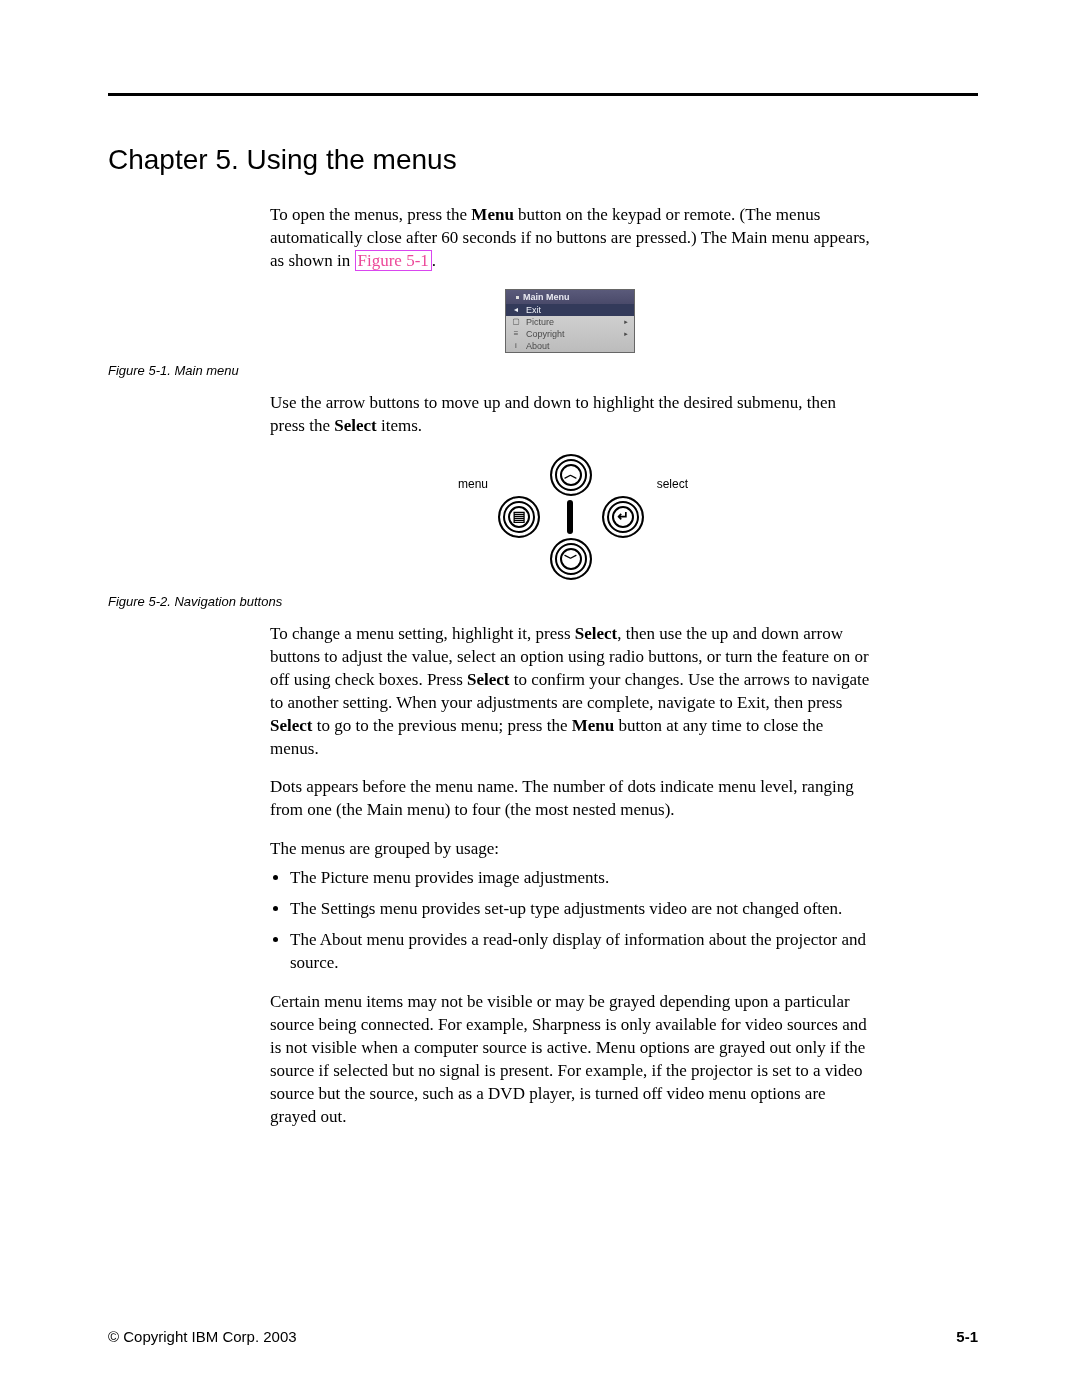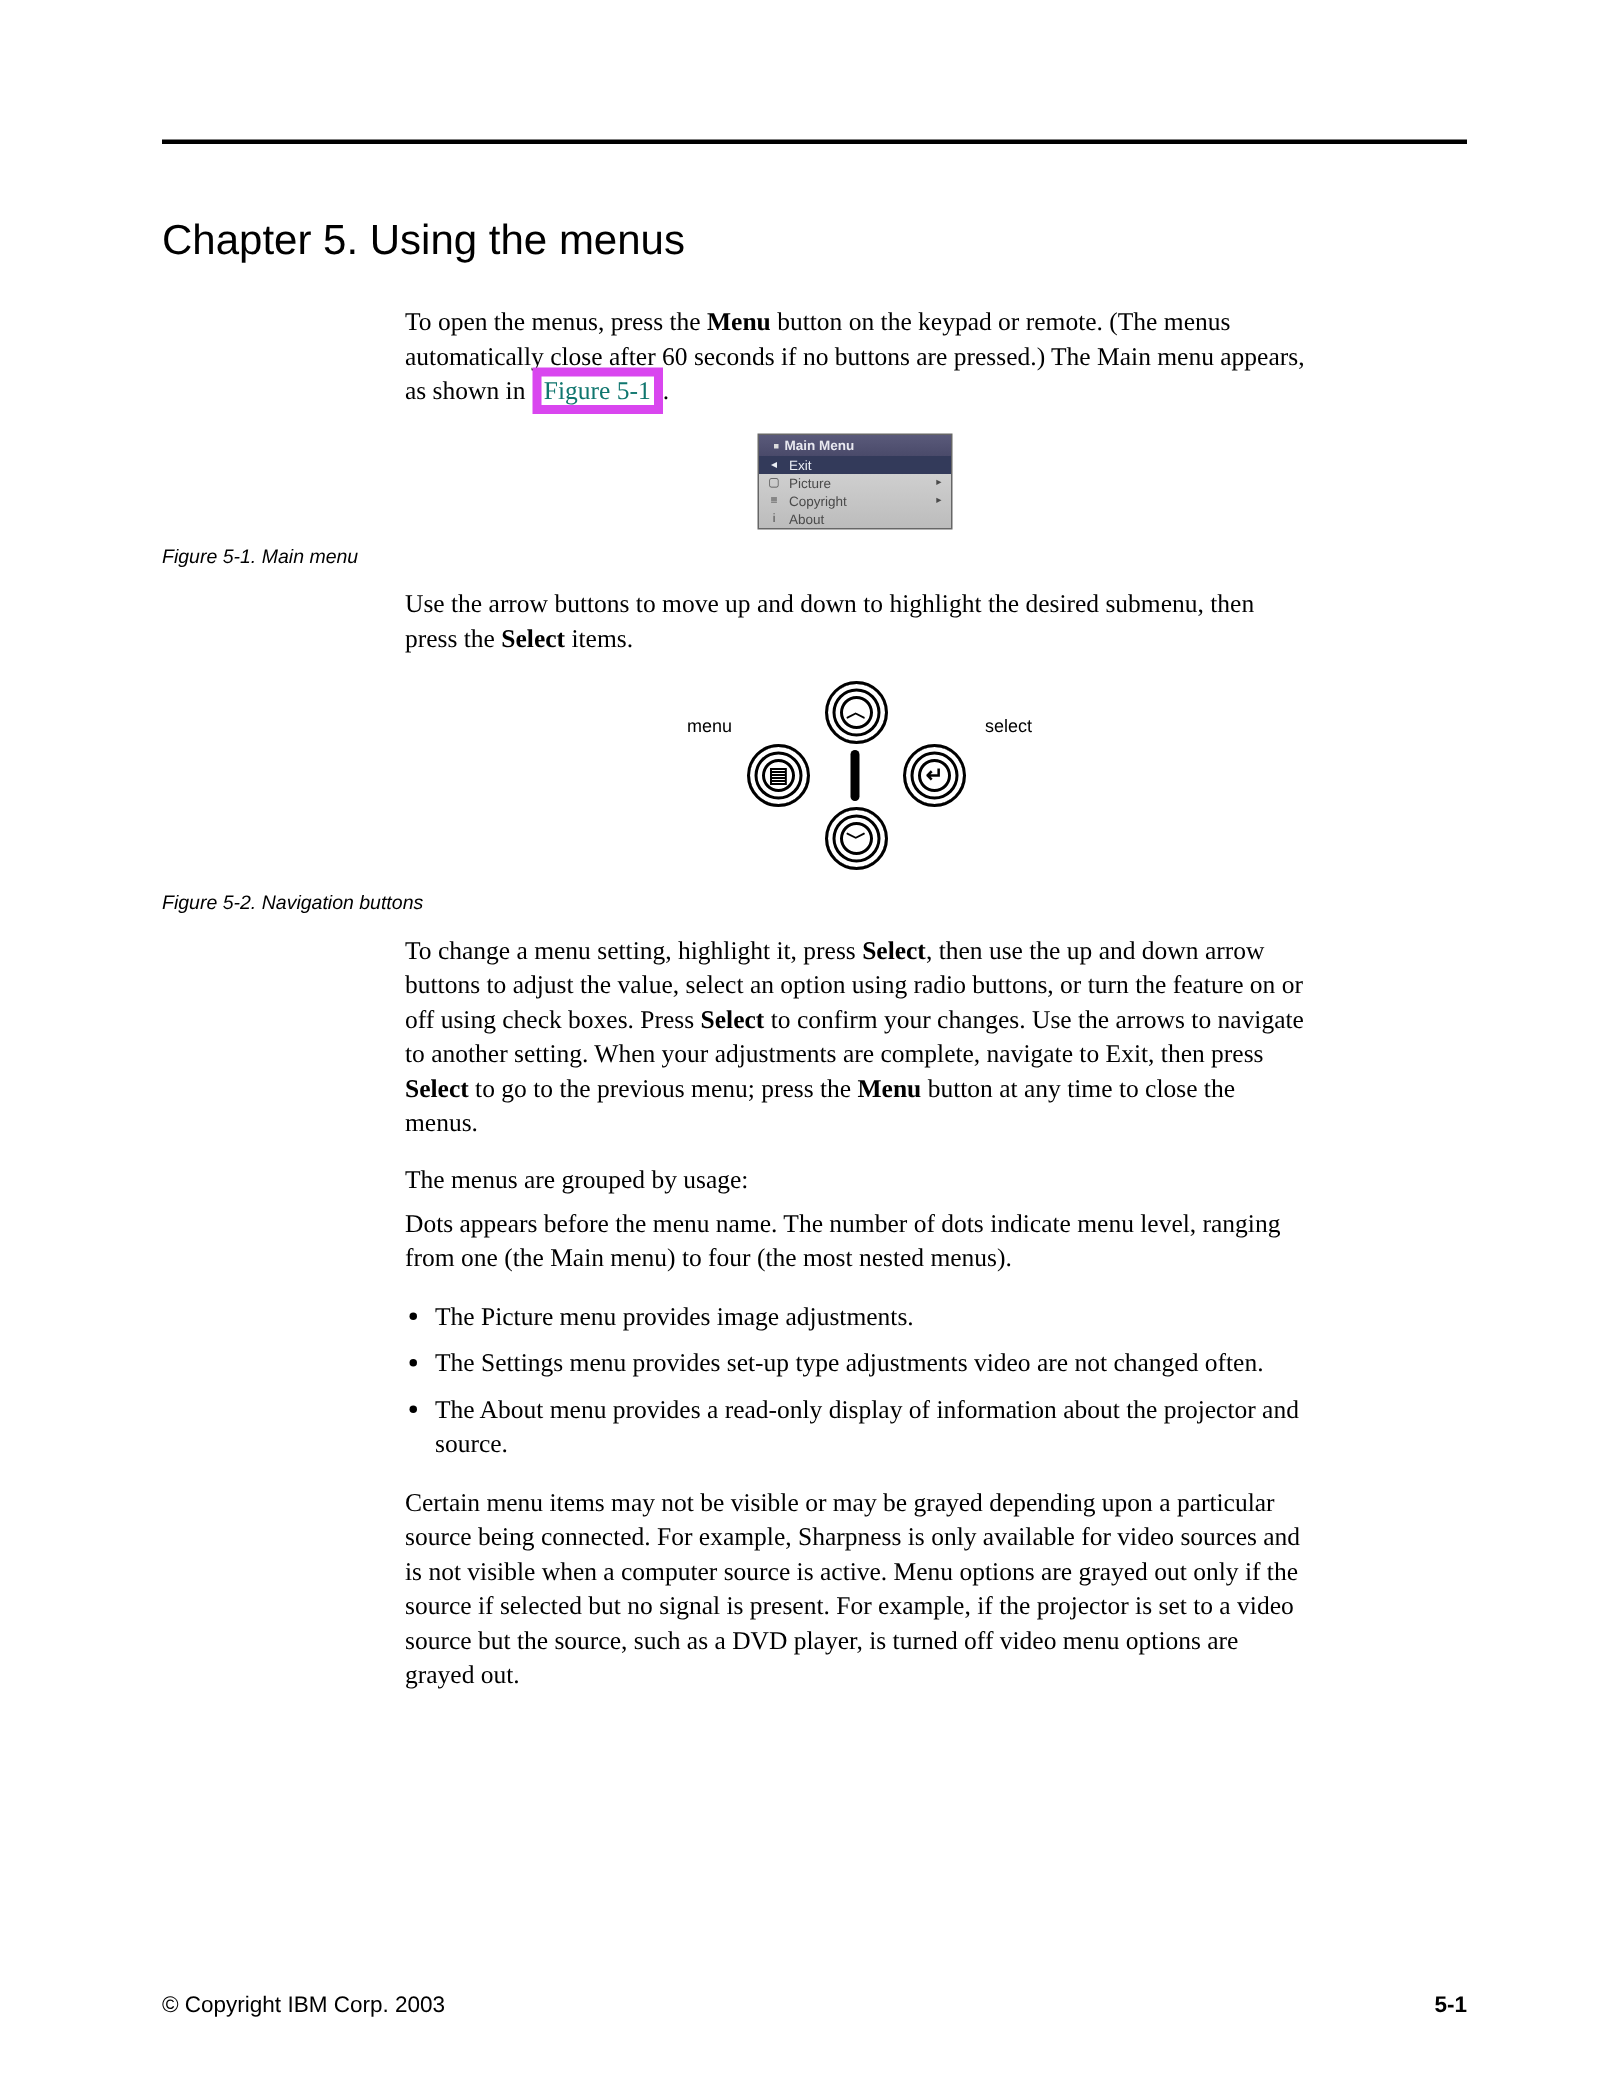--- a/index.html
+++ b/index.html
@@ -35,23 +35,23 @@
     line-height: 1.35;
   }
   p { margin: 0 0 16px 0; }
   .caption {
     font-family: Arial, Helvetica, sans-serif;
     font-size: 13px;
     font-style: italic;
     margin: 10px 0 14px 0;
   }
   .link-box {
-    border: 6px solid #d946ef;
+    border: 1px solid #d946ef;
     padding: 0 2px;
-    color: #0f766e;
+    color: #ec4899;
   }
   ul.bullets { margin: 0 0 16px 0; padding-left: 20px; }
   ul.bullets li { margin-bottom: 8px; }
 
   
   .fig1-wrap {
     width: 128px;
     margin: 8px auto 8px auto;
     font-family: Arial, Helvetica, sans-serif;
     font-size: 9px;
@@ -182,23 +182,23 @@
     </div>
   </div>
 
   <div class="caption">Figure 5-2. Navigation buttons</div>
 
   <div class="body-col">
     <p>
       <span>To change a menu setting, highlight it, press </span><b>Select</b><span>, then use the up and down arrow buttons to adjust the value, select an option using radio buttons, or turn the feature on or off using check boxes. Press </span><b>Select</b><span> to confirm your changes. Use the arrows to navigate to another setting. When your adjustments are complete, navigate to Exit, then press </span><b>Select</b><span> to go to the previous menu; press the </span><b>Menu</b><span> button at any time to close the menus.</span>
     </p>
 
+    <p>Dots appears before the menu name. The number of dots indicate menu level, ranging from one (the Main menu) to four (the most nested menus).</p>
+
     <p style="margin-bottom:6px">The menus are grouped by usage:</p>
-
-    <p>Dots appears before the menu name. The number of dots indicate menu level, ranging from one (the Main menu) to four (the most nested menus).</p>
     <ul class="bullets">
       <li>The Picture menu provides image adjustments.</li>
       <li>The Settings menu provides set-up type adjustments video are not changed often.</li>
       <li>The About menu provides a read-only display of information about the projector and source.</li>
     </ul>
 
     <p>Certain menu items may not be visible or may be grayed depending upon a particular source being connected. For example, Sharpness is only available for video sources and is not visible when a computer source is active. Menu options are grayed out only if the source if selected but no signal is present. For example, if the projector is set to a video source but the source, such as a DVD player, is turned off video menu options are grayed out.</p>
   </div>
 </div>
 

